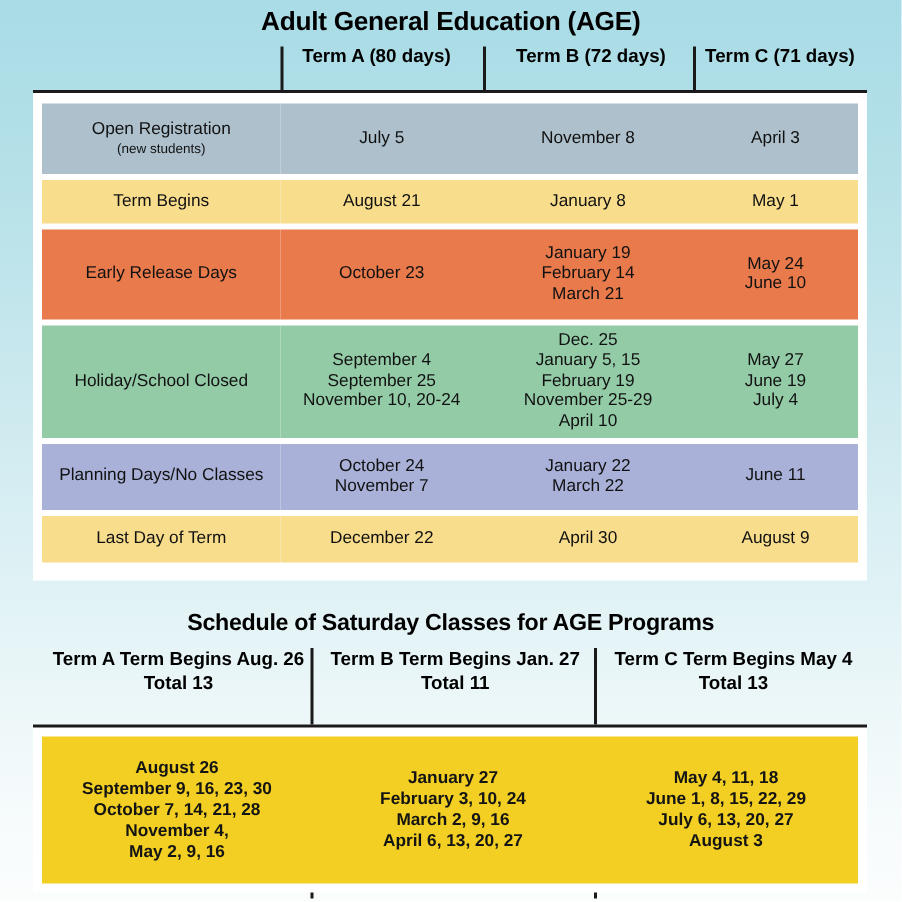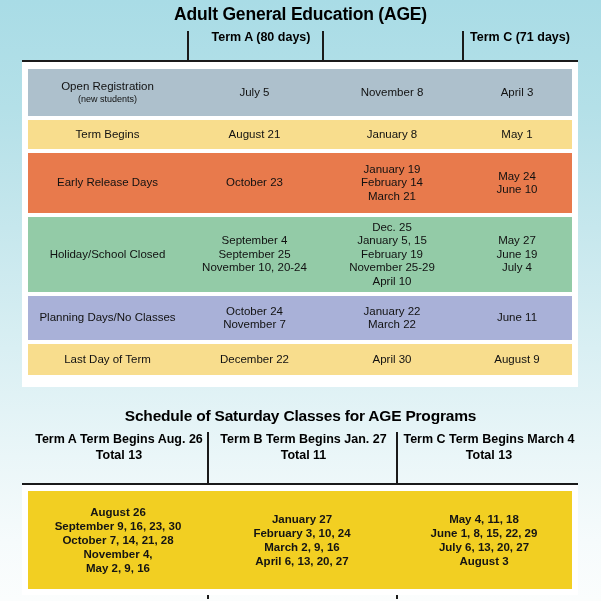--- a/index.html
+++ b/index.html
@@ -61,21 +61,21 @@
     position: absolute;
     top: 30px;
     text-align: center;
     font-size: 12.5px;
     font-weight: bold;
     line-height: 15px;
     color: #000;
   }
   .term-head .sub { font-weight: bold; }
 
-  #term-head-a { left: 184px; width: 154px; }
+  #term-head-a { left: 174px; width: 154px; }
   #term-head-b { left: 325px; width: 138px; }
   #term-head-c { left: 465px; width: 110px; }
 
   
   .vline {
     position: absolute;
     width: 2px;
     background: #1a1a1a;
   }
   #vline-1 { left: 187px; top: 31px; height: 352px; }
@@ -209,20 +209,24 @@
 <body>
 
 <div id="top-section">
 
   <div class="main-title">Adult General Education (AGE)</div>
 
   <div class="term-head" id="term-head-a">
     <span class="line">Term A</span>
     <span class="line sub">(80 days)</span>
   </div>
+  <div class="term-head" id="term-head-b">
+    <span class="line">Term B</span>
+    <span class="line sub">(72 days)</span>
+  </div>
   <div class="term-head" id="term-head-c">
     <span class="line">Term C</span>
     <span class="line sub">(71 days)</span>
   </div>
 
   <div class="vline" id="vline-1"></div>
   <div class="vline" id="vline-2"></div>
   <div class="vline" id="vline-3"></div>
 
   <div id="grid-card">
@@ -391,21 +395,21 @@
     <span class="line">Term Begins Aug. 26</span>
     <span class="line">Total 13</span>
   </div>
   <div class="term-head2" id="sat-head-b">
     <span class="line">Term B</span>
     <span class="line">Term Begins Jan. 27</span>
     <span class="line">Total 11</span>
   </div>
   <div class="term-head2" id="sat-head-c">
     <span class="line">Term C</span>
-    <span class="line">Term Begins March 4</span>
+    <span class="line">Term Begins May 4</span>
     <span class="line">Total 13</span>
   </div>
 
   <div class="vline2" id="vline2-1"></div>
   <div class="vline2" id="vline2-2"></div>
 
   <div id="sat-card">
     <div class="sat-row">
       <div class="sat-cell" id="sat-cell-a">
         <span>

